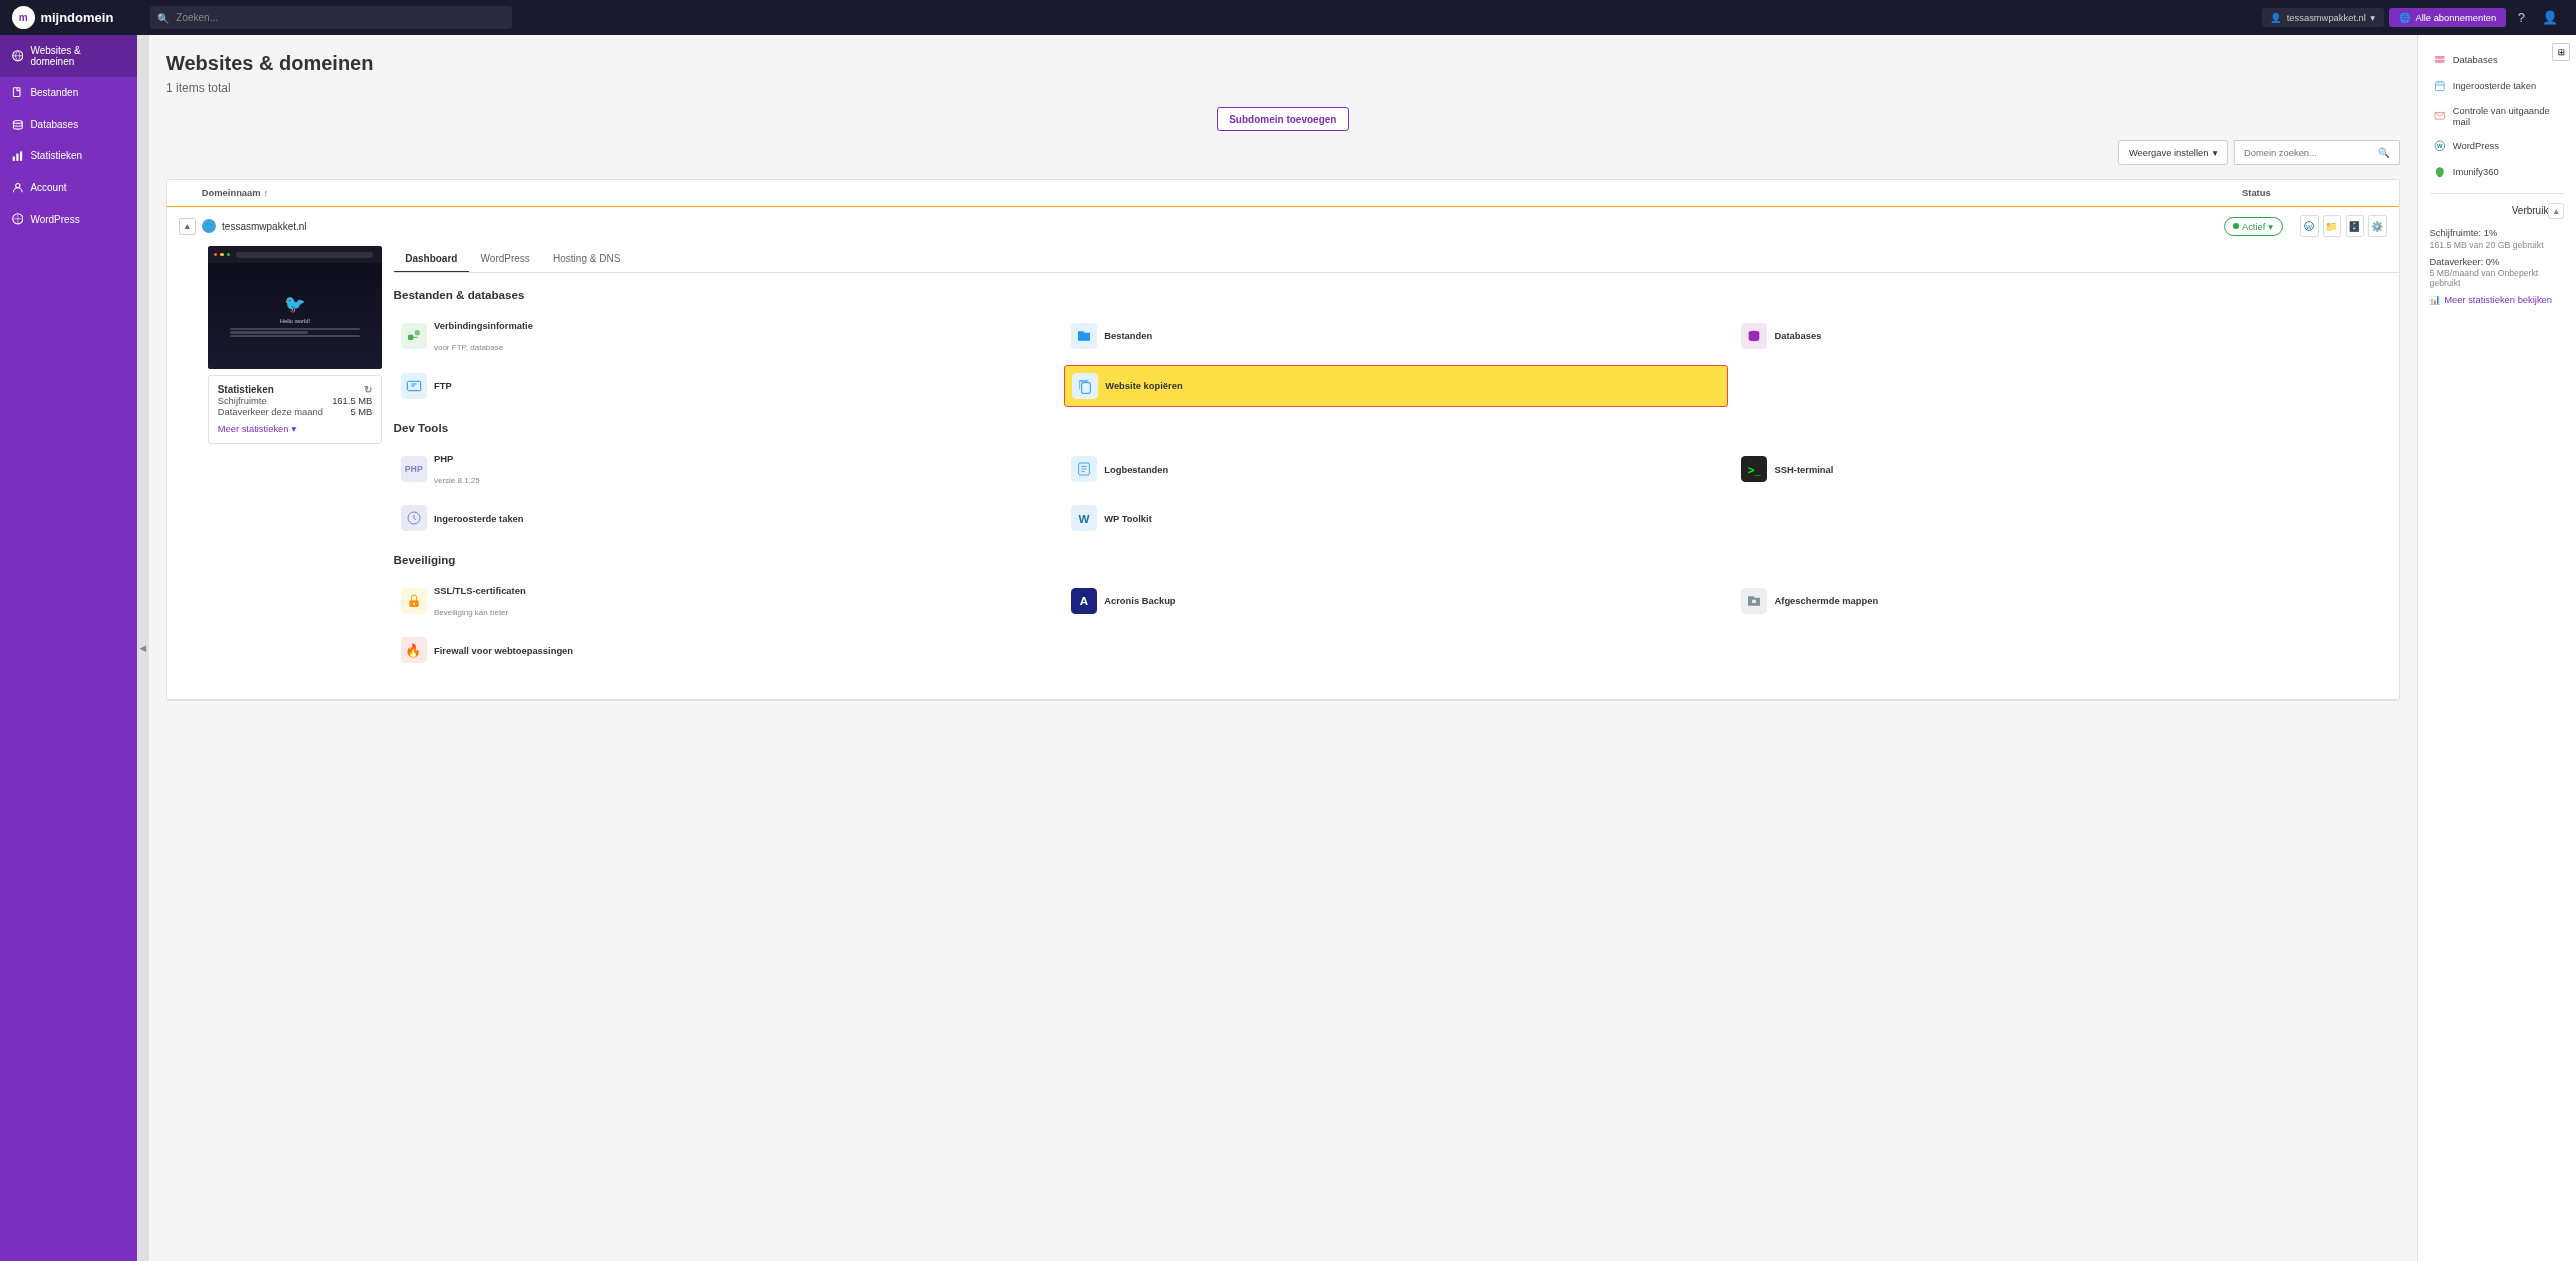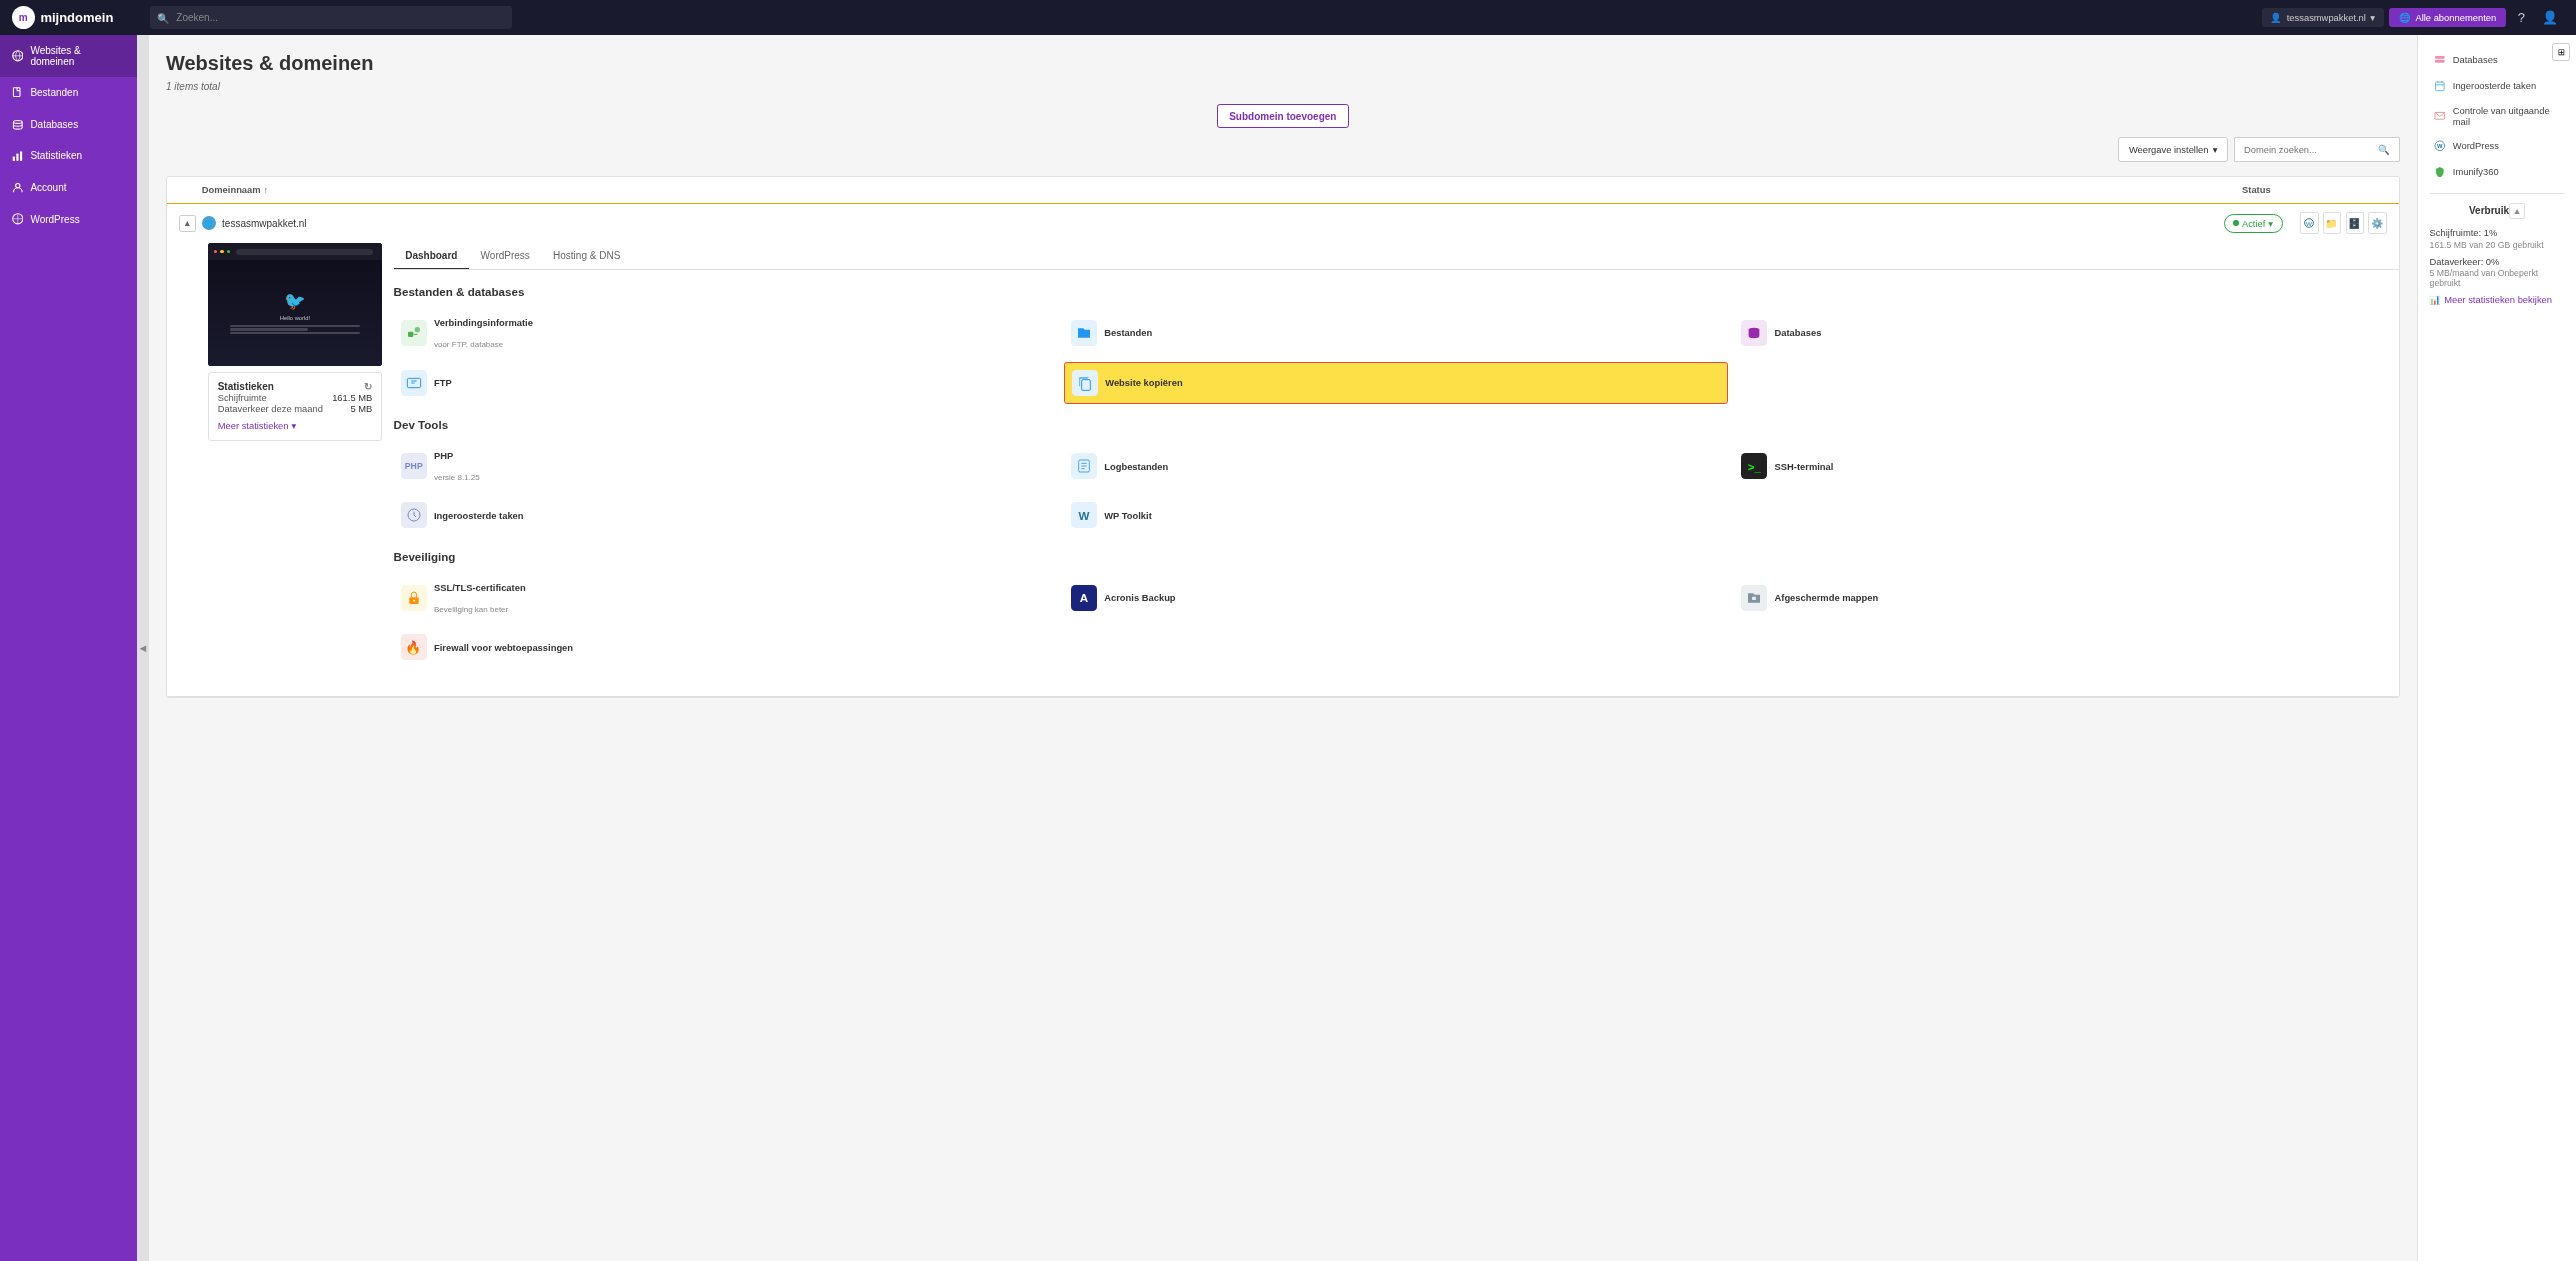--- a/index.html
+++ b/index.html
@@ -25,21 +25,21 @@
     
     .sidebar { width: 137px; background: #7b2fbe; flex-shrink: 0; display: flex; flex-direction: column; overflow-y: auto; }
     .nav-item { display: flex; align-items: center; gap: 7.2px; padding: 10px 11.6px; color: white; cursor: pointer; font-size: 10px; font-weight: 500; }
     .nav-item.active { background: rgba(0,0,0,0.2); }
     .nav-item svg { width: 11.6px; height: 11.6px; flex-shrink: 0; }
 
     
     .content { flex: 1; overflow-y: auto; display: flex; }
     .main-content { flex: 1; padding: 17.4px 17.4px 17.4px 17.4px; }
     .page-title { font-size: 20px; font-weight: 600; color: #333; margin-bottom: 5.8px; }
-    .items-count { color: #666; font-size: 10px; margin-bottom: 11.6px; font-style: italic; }
+    .items-count { color: #666; font-size: 12px; margin-bottom: 11.6px; }
 
     .toolbar { display: flex; align-items: center; gap: 8.7px; margin-bottom: 14.5px; flex-direction: column; }
     .btn-outline { border: 1.4px solid #7b2fbe; color: #7b2fbe; background: white; padding: 5.8px 11.6px; border-radius: 2.9px; font-size: 10px; font-weight: 600; cursor: pointer; }
     .view-btn { border: 0.7px solid #ccc; background: white; color: #333; padding: 5.8px 10px; border-radius: 2.9px; font-size: 9.4px; cursor: pointer; display: flex; align-items: center; gap: 4.3px; margin-left: auto; }
     .domain-search { border: 0.7px solid #ccc; background: white; padding: 5.8px 8.7px; border-radius: 1px; font-size: 9.4px; display: flex; align-items: flex-start; gap: 4.3px; }
     .domain-search input { border: none; outline: none; font-size: 9.4px; color: #999; width: 130px; }
 
     
     .domain-table { background: white; border: 0.7px solid #e0e0e0; border-radius: 2.9px; overflow: hidden; }
     .table-header { display: flex; align-items: center; padding: 7.2px 11.6px; border-bottom: 1.4px solid #f0a500; background: white; font-weight: 600; color: #555; font-size: 9.4px; }
@@ -86,21 +86,21 @@
     .tools-grid { display: grid; grid-template-columns: repeat(3, 1fr); gap: 5.8px; margin-bottom: 14.5px; }
     .tool-item { display: flex; align-items: center; gap: 7.2px; padding: 7.2px; border-radius: 2.9px; cursor: pointer; }
     .tool-item.highlighted { border: 1.4px solid #e74c3c; background: #fde047; }
     .tool-icon { width: 26px; height: 26px; border-radius: 4.3px; display: flex; align-items: center; justify-content: center; flex-shrink: 0; font-size: 13px; }
     .tool-info { display: flex; flex-direction: column; }
     .tool-name { font-size: 9.4px; font-weight: 600; color: #333; }
     .tool-desc { font-size: 8px; color: #888; margin-top: 12px; }
 
     
     .right-sidebar { width: 159px; flex-shrink: 0; border-left: 0.7px solid #e0e0e0; background: white; padding: 11.6px; overflow-y: auto; }
-    .right-section-title { font-size: 10px; font-weight: 700; color: #333; margin-bottom: 8.7px; display: flex; align-items: center; justify-content: center; }
+    .right-section-title { font-size: 10px; font-weight: 400; color: #333; margin-bottom: 8.7px; display: flex; align-items: center; justify-content: flex-end; }
     .right-item { display: flex; align-items: center; gap: 5.8px; padding: 5.8px 2.9px; cursor: pointer; }
     .right-item-icon { width: 14.5px; height: 14.5px; display: flex; align-items: center; justify-content: center; flex-shrink: 0; }
     .right-item-label { font-size: 9.4px; color: #444; }
     .right-divider { height: 0.7px; background: #e0e0e0; margin: 8.7px 0; }
     .collapse-btn { cursor: pointer; color: #888; font-size: 8.7px; border: 0.7px solid #ddd; width: 16px; height: 16px; display: flex; align-items: center; justify-content: center; border-radius: 2.2px; }
 
     .verbruik-section { margin-top: 5.8px; }
     .verbruik-label { font-size: 9.4px; color: #444; margin-bottom: 1.4px; }
     .verbruik-value { font-size: 8.7px; color: #888; margin-bottom: 5.8px; }
     .more-stats-right { color: #7b2fbe; font-size: 9.4px; cursor: pointer; display: flex; align-items: center; gap: 2.9px; margin-top: 5.8px; }

